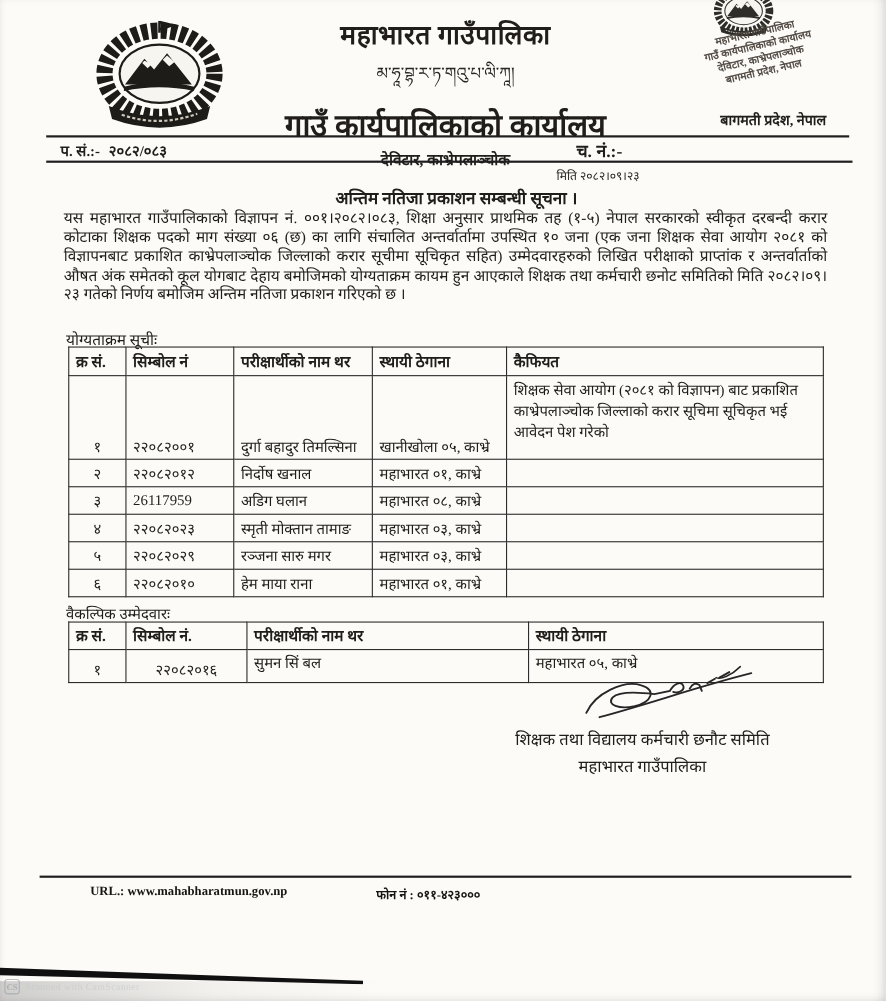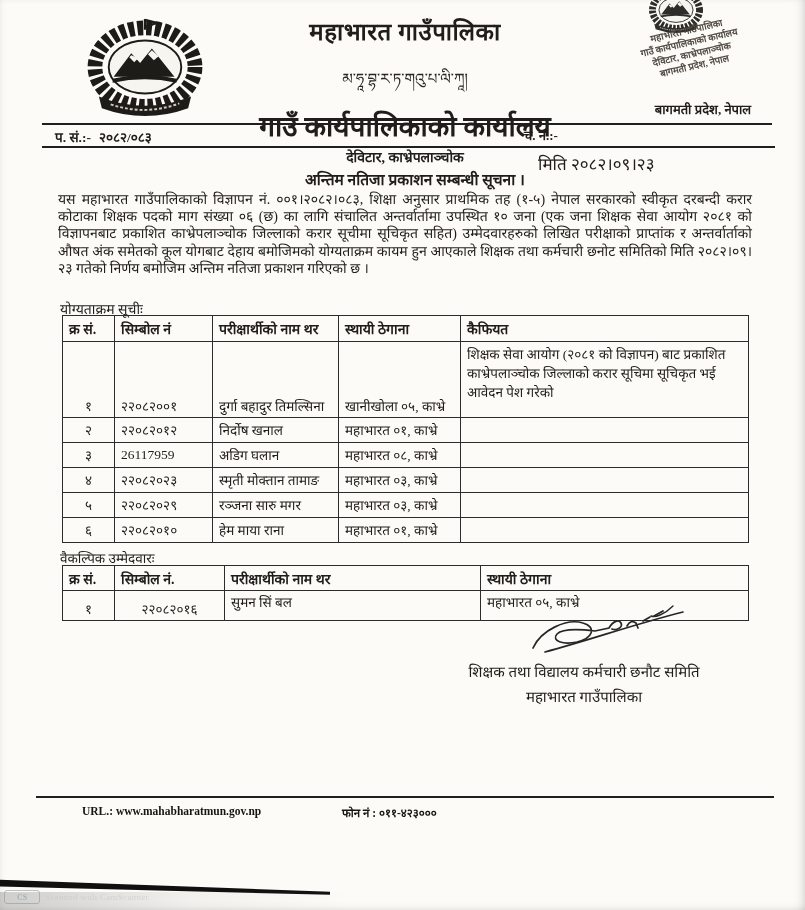--- a/index.html
+++ b/index.html
@@ -16,21 +16,21 @@
     box-shadow: inset -7px 0 12px -7px rgba(0,0,0,.20),
                 inset 0 -5px 10px -5px rgba(0,0,0,.10),
                 inset 4px 0 8px -5px rgba(0,0,0,.08);
     font-family: Liberation Serif, serif;
   }
   .abs { position: absolute; }
 
   
   .lh-center { left: 200px; top: 14px; width: 410px; text-align: center; }
   .lh-name      { font-size: 24px; font-weight: 700; letter-spacing: .5px; }
-  .lh-tibetan   { font-size: 15px; margin-top: 15px; color: #2a2722; }
+  .lh-tibetan   { font-size: 15px; margin-top: 3px; color: #2a2722; }
   .lh-office    { font-size: 28px; font-weight: 700; margin-top: 2px; }
   .lh-address   { font-size: 14px; font-weight: 700; margin-top: 3px; }
   .lh-est       { font-size: 14px; font-weight: 700; margin-top: 1px; }
 
   .emblem-left { left: 86px; top: 18px; }
 
   .stamp-emblem { left: 632px; top: -8px; opacity: .92; }
   .stamp-text {
     left: 612px; top: 42px; width: 150px;
     transform: rotate(-13deg); transform-origin: left top;
@@ -39,22 +39,22 @@
   }
   .province-line { left: 628px; top: 100px; width: 150px; text-align: center;
     font-size: 13px; font-weight: 700; }
 
   
   .rule { background: #1f1f1f; }
   .rule-1 { left: 42px; top: 123px; width: 730px; height: 1.6px; }
   .rule-2 { left: 42px; top: 146px; width: 733px; height: 2.4px; }
   .ref-left  { left: 55px;  top: 128px; font-size: 13.5px; font-weight: 700; }
   .ref-value { margin-left: 8px; font-weight: 700; }
-  .ref-right { left: 524px; top: 126px; font-size: 13px; font-weight: 700; }
-  .date-line { left: 538px; top: 152px; font-size: 17px; }
+  .ref-right { left: 524px; top: 126px; font-size: 16px; font-weight: 700; }
+  .date-line { left: 506px; top: 152px; font-size: 11px; }
 
   
   .notice-title { left: 0; top: 168px; width: 830px; text-align: center;
     font-size: 15.5px; font-weight: 700; }
   .body-par { left: 58px; top: 191px; width: 694px;
     font-size: 14px; line-height: 17.2px; text-align: justify; }
   .merit-label { left: 60px; top: 299px; font-size: 14px; }
 
   
   table { border-collapse: collapse; table-layout: fixed; }
@@ -88,21 +88,21 @@
   .f-email { left: 516px; }
 
   
   .scan-streak { left: 0; top: 874px; width: 330px; height: 26px;
     background: #101010;
     clip-path: polygon(0 22%, 100% 68%, 100% 80%, 0 48%); }
   .scan-corner { left: 0; top: 892px; width: 350px; height: 18px;
     background: linear-gradient(90deg, rgba(90,90,90,.28), rgba(120,120,120,.08) 55%, transparent); }
   .watermark { left: 4px; top: 890px; display: flex; align-items: center;
     gap: 5px; opacity: .6; }
-  .wm-badge { width: 36px; height: 14px; border: 1px solid #8f9aa0;
+  .wm-badge { width: 14px; height: 14px; border: 1px solid #8f9aa0;
     border-radius: 3px; color: #8f9aa0; font-size: 8px; font-weight: 700;
     display: flex; align-items: center; justify-content: center; }
   .wm-text { font-size: 9px; color: #c3c7ca; letter-spacing: .3px; }
 </style>
 </head>
 <body>
 
 <svg width="0" height="0" style="position:absolute" aria-hidden="true">
   <defs>
     <symbol id="emblem" viewBox="0 0 120 104">

